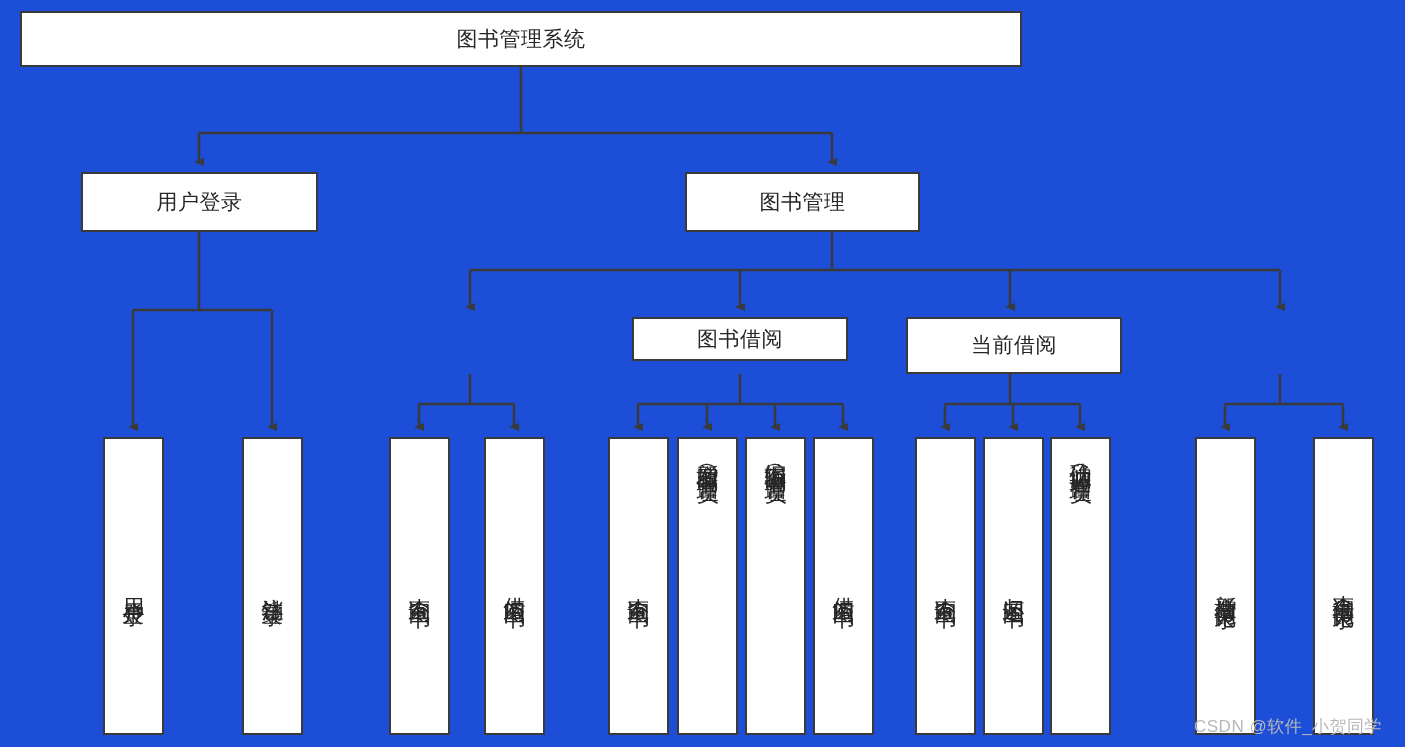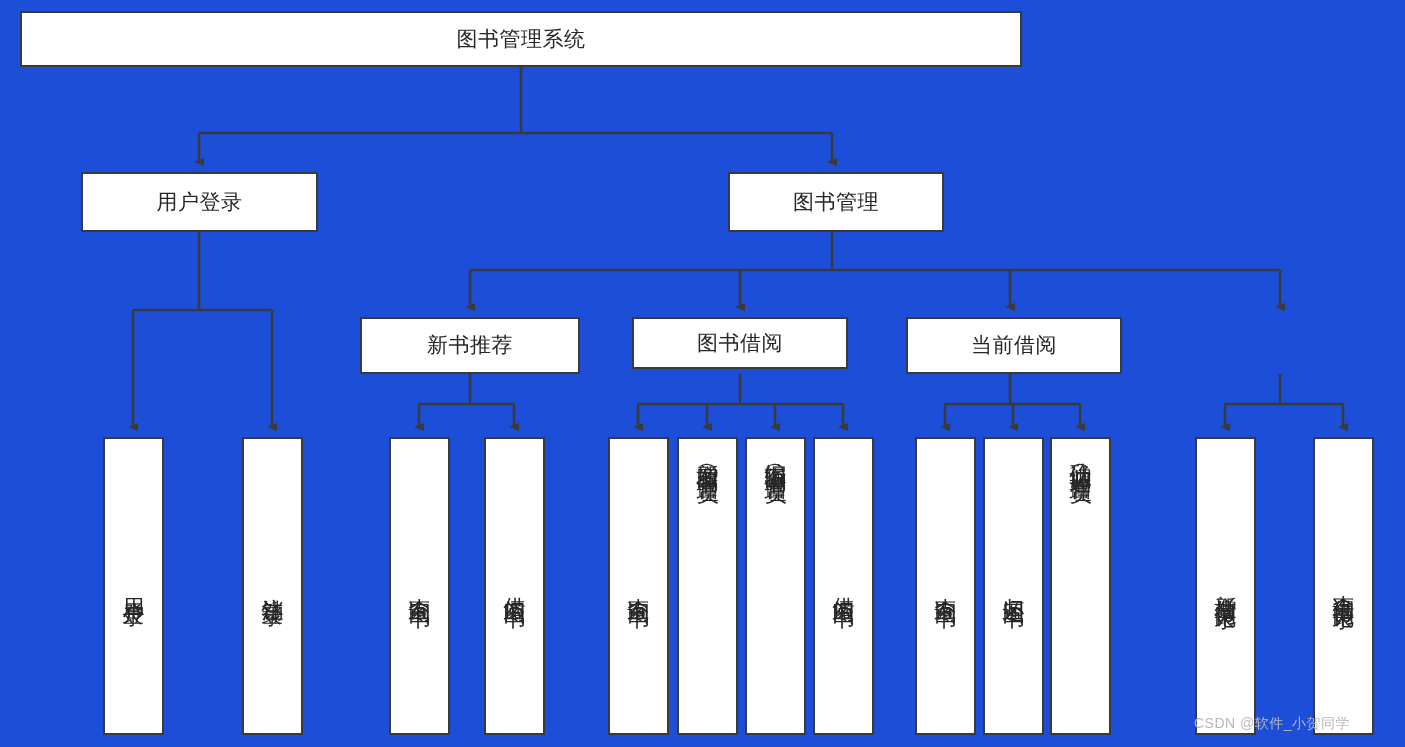--- a/index.html
+++ b/index.html
@@ -55,21 +55,21 @@
     letter-spacing: 3px;
     line-height: 1;
     margin: 0 auto;
   }
   .vert.center-text {
     align-items: center;
     padding-top: 0;
   }
   .watermark {
     position: absolute;
-    font-size: 14px;
+    font-size: 17px;
     color: #b8b8b8;
     white-space: nowrap;
     letter-spacing: 0.5px;
     pointer-events: none;
   }
 </style>
 </head>
 <body>
 
 <div id="canvas">
@@ -124,28 +124,25 @@
     </g>
   </svg>
 
   <div class="node horiz" style="left:20px; top:11px; width:1002px; height:56px;">
     <span class="node-label">图书管理系统</span>
   </div>
 
   <div class="node horiz" style="left:81px; top:172px; width:237px; height:60px;">
     <span class="node-label">用户登录</span>
   </div>
-  <div class="node horiz" style="left:728px; top:172px; width:216px; height:60px;">
+  <div class="node horiz" style="left:685px; top:172px; width:235px; height:60px;">
     <span class="node-label">图书管理</span>
   </div>
 
-  <div class="node horiz" style="left:360px; top:317px; width:220px; height:57px;">
-    <span class="node-label">新书推荐</span>
-  </div>
-  <div class="node horiz" style="left:632px; top:317px; width:216px; height:52px;">
+  <div class="node horiz" style="left:632px; top:317px; width:216px; height:44px;">
     <span class="node-label">图书借阅</span>
   </div>
   <div class="node horiz" style="left:906px; top:317px; width:216px; height:57px;">
     <span class="node-label">当前借阅</span>
   </div>
 
   <div class="node vert center-text" style="left:103px; top:437px; width:61px; height:298px;">
     <span class="node-label">用户登录</span>
   </div>
   <div class="node vert center-text" style="left:242px; top:437px; width:61px; height:298px;">

